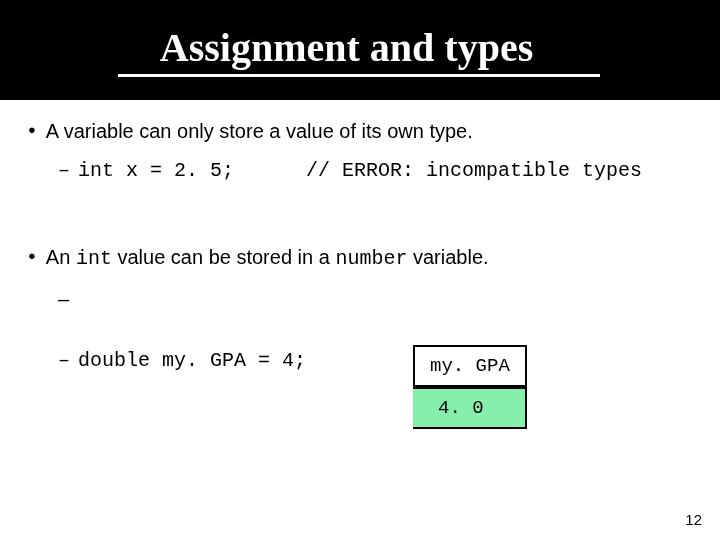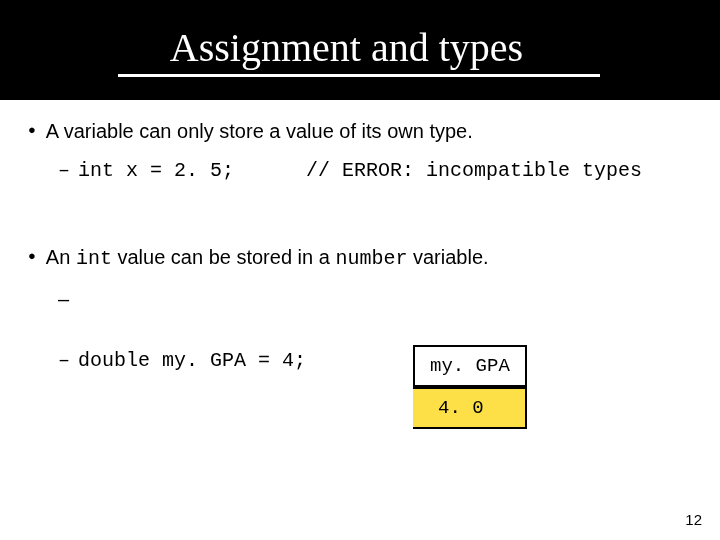--- a/index.html
+++ b/index.html
@@ -14,21 +14,21 @@
     height: 100px;
     background: #000000;
     position: relative;
   }
   .title {
     position: absolute;
     top: 24px;
     width: 693px;
     text-align: center;
     font-family: Georgia, "Times New Roman", serif;
-    font-weight: normal;
+    font-weight: bold;
     font-size: 40px;
     color: #ffffff;
   }
   .title-underline {
     position: absolute;
     top: 74px;
     left: 118px;
     width: 482px;
     height: 3px;
     background: #ffffff;
@@ -81,21 +81,21 @@
   }
   .box-label {
     border: 2px solid #000000;
     padding: 8px 15px;
     background: #ffffff;
   }
   .box-value {
     border: 2px solid #000000;
     border-left: none;
     padding: 8px 25px;
-    background: #fde047;
+    background: #86efac;
   }
   .page-num {
     position: absolute;
     bottom: 12px;
     right: 18px;
     font-size: 15px;
     color: #000000;
   }
 </style>
 </head>

